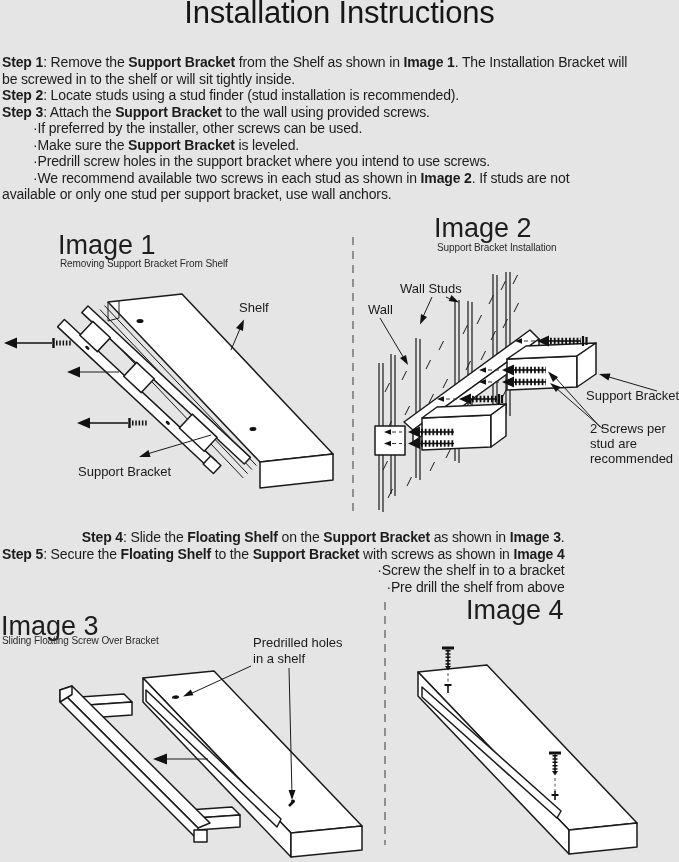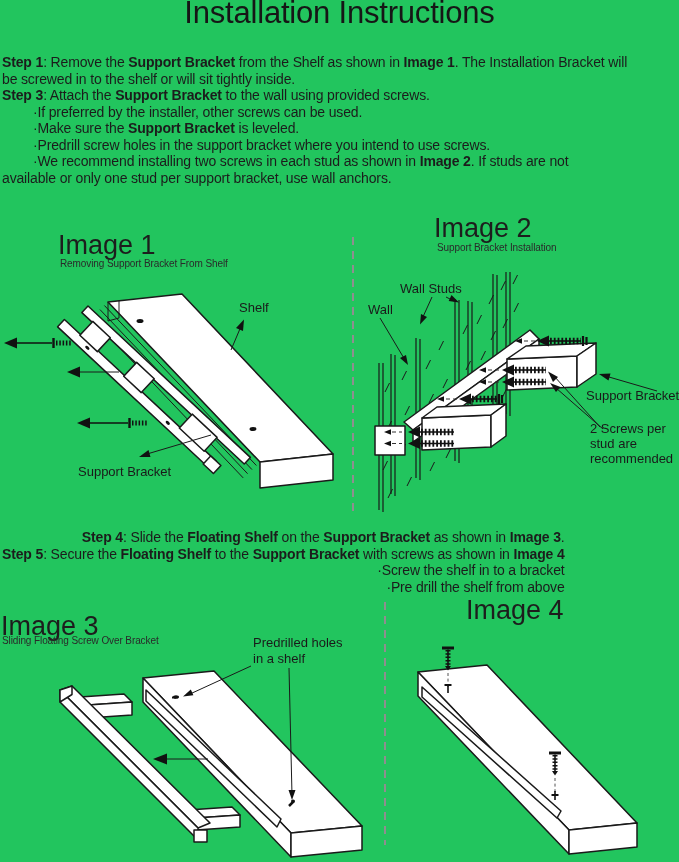--- a/index.html
+++ b/index.html
@@ -1,16 +1,16 @@
 <!DOCTYPE html>
 <html><head>
 <meta charset="utf-8">
 <style>
   html,body{margin:0;padding:0;background:#fff;}
-  .page{position:relative;width:679px;height:862px;background:#22c55e;overflow:hidden;
+  .page{position:relative;width:679px;height:862px;background:#e5e5e5;overflow:hidden;
         font-family:"Liberation Sans","DejaVu Sans",sans-serif;color:#1a1a1a;}
   .title{position:absolute;left:0;top:-5px;width:679px;text-align:center;
          font-size:31px;font-weight:400;letter-spacing:-0.2px;color:#161616;}
   .steps{position:absolute;font-size:14px;line-height:16.5px;letter-spacing:-0.15px;
          white-space:nowrap;color:#1c1c1c;}
   .steps-top{left:2px;top:54px;}
   .steps-bottom{left:2px;top:529px;text-align:right;}
   .tline{white-space:nowrap;}
   .tline.ind{padding-left:31px;}
   .b{font-weight:700;}
@@ -40,25 +40,26 @@
 </head>
 <body>
 
 <div class="page">
 
   <div class="title">Installation Instructions</div>
 
   <div class="steps steps-top">
       <div class="tline"><span class="b">Step 1</span><span>: Remove the </span><span class="b">Support Bracket</span><span> from the Shelf as shown in </span><span class="b">Image 1</span><span>. The Installation Bracket will</span></div>
       <div class="tline"><span>be screwed in to the shelf or will sit tightly inside.</span></div>
+      <div class="tline"><span class="b">Step 2</span><span>: Locate studs using a stud finder (stud installation is recommended).</span></div>
       <div class="tline"><span class="b">Step 3</span><span>: Attach the </span><span class="b">Support Bracket</span><span> to the wall using provided screws.</span></div>
       <div class="tline ind"><span>·If preferred by the installer, other screws can be used.</span></div>
       <div class="tline ind"><span>·Make sure the </span><span class="b">Support Bracket</span><span> is leveled.</span></div>
       <div class="tline ind"><span>·Predrill screw holes in the support bracket where you intend to use screws.</span></div>
-      <div class="tline ind"><span>·We recommend installing two screws in each stud as shown in </span><span class="b">Image 2</span><span>. If studs are not</span></div>
+      <div class="tline ind"><span>·We recommend available two screws in each stud as shown in </span><span class="b">Image 2</span><span>. If studs are not</span></div>
       <div class="tline"><span>available or only one stud per support bracket, use wall anchors.</span></div>
     </div>
   <div class="steps steps-bottom">
       <div class="tline"><span class="b">Step 4</span><span>: Slide the </span><span class="b">Floating Shelf</span><span> on the </span><span class="b">Support Bracket</span><span> as shown in </span><span class="b">Image 3</span><span>.</span></div>
       <div class="tline"><span class="b">Step 5</span><span>: Secure the </span><span class="b">Floating Shelf</span><span> to the </span><span class="b">Support Bracket</span><span> with screws as shown in </span><span class="b">Image 4</span></div>
       <div class="tline ind"><span>·Screw the shelf in to a bracket</span></div>
       <div class="tline ind"><span>·Pre drill the shelf from above</span></div>
     </div>
 
   <div class="fig-title t1">Image 1</div>

